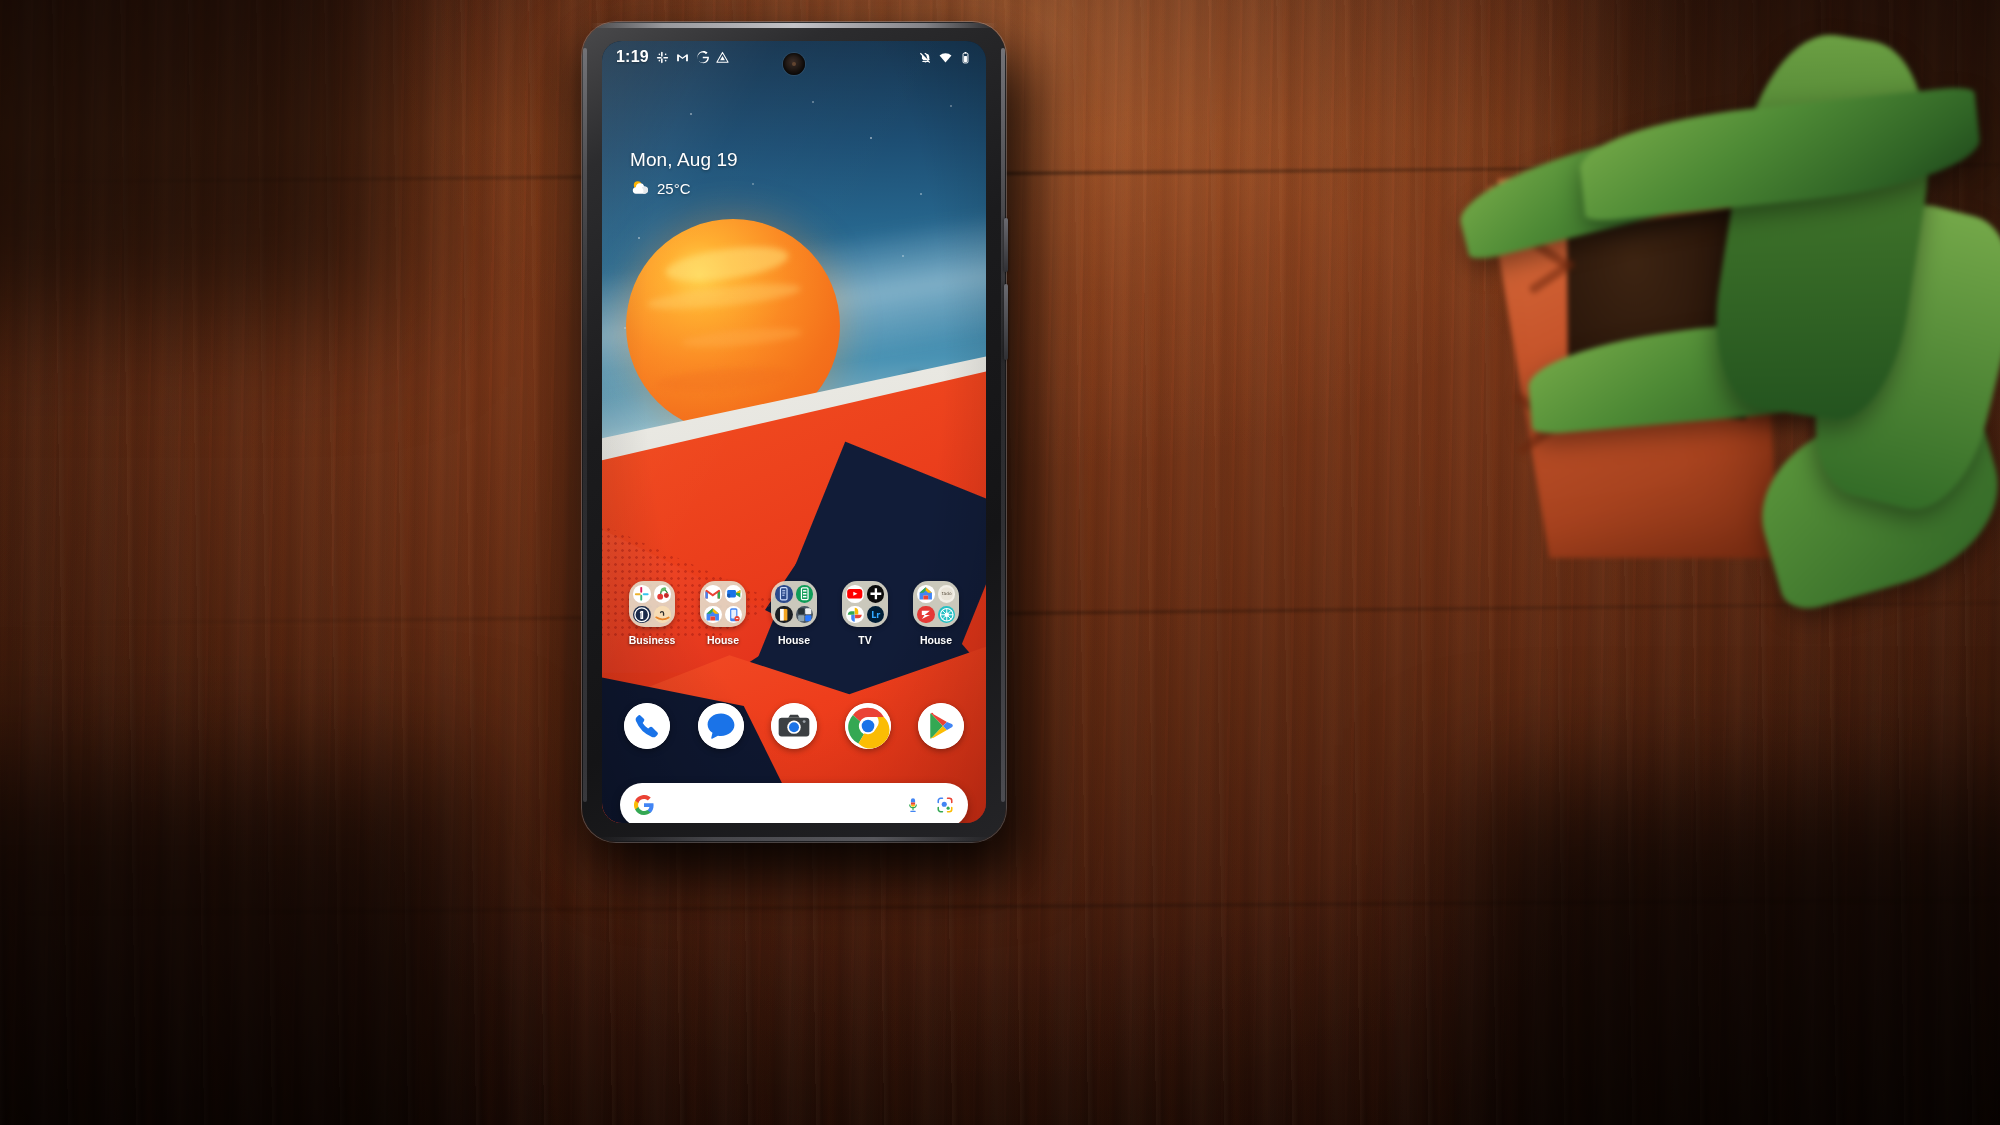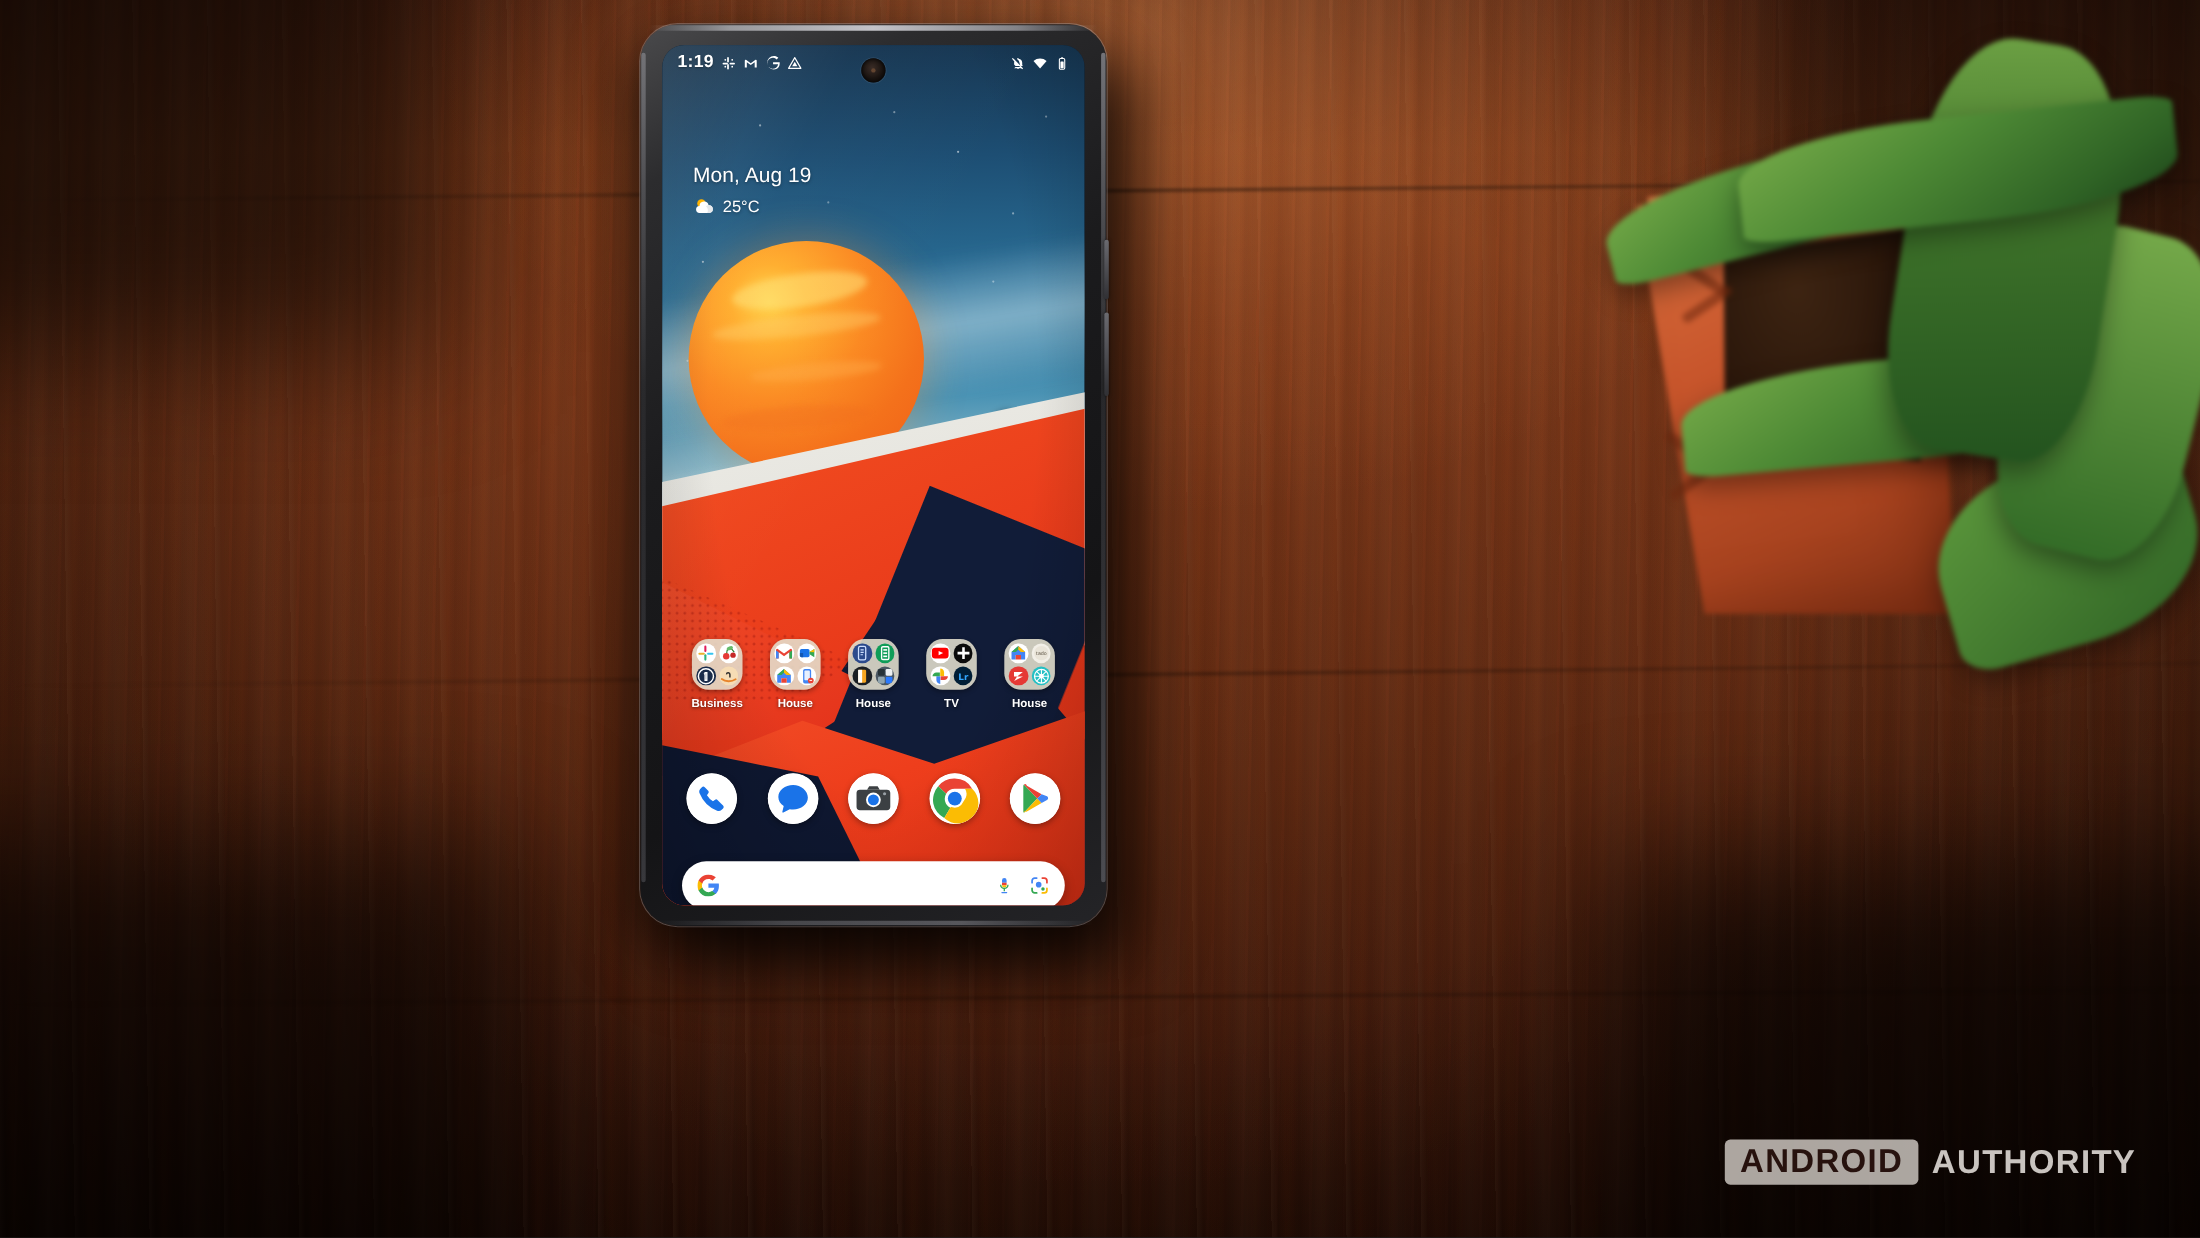--- a/index.html
+++ b/index.html
@@ -702,18 +702,14 @@
           </svg>
         </div>
       </div>
 
       <div id="gesture"></div>
 
       <div class="screen-gloss"></div>
     </div>
   </div>
 
-  <div id="watermark">
-    <span class="wm-box">ANDROID</span>
-    <span class="wm-text">AUTHORITY</span>
-  </div>
 
 </div>
 
 </body></html>

